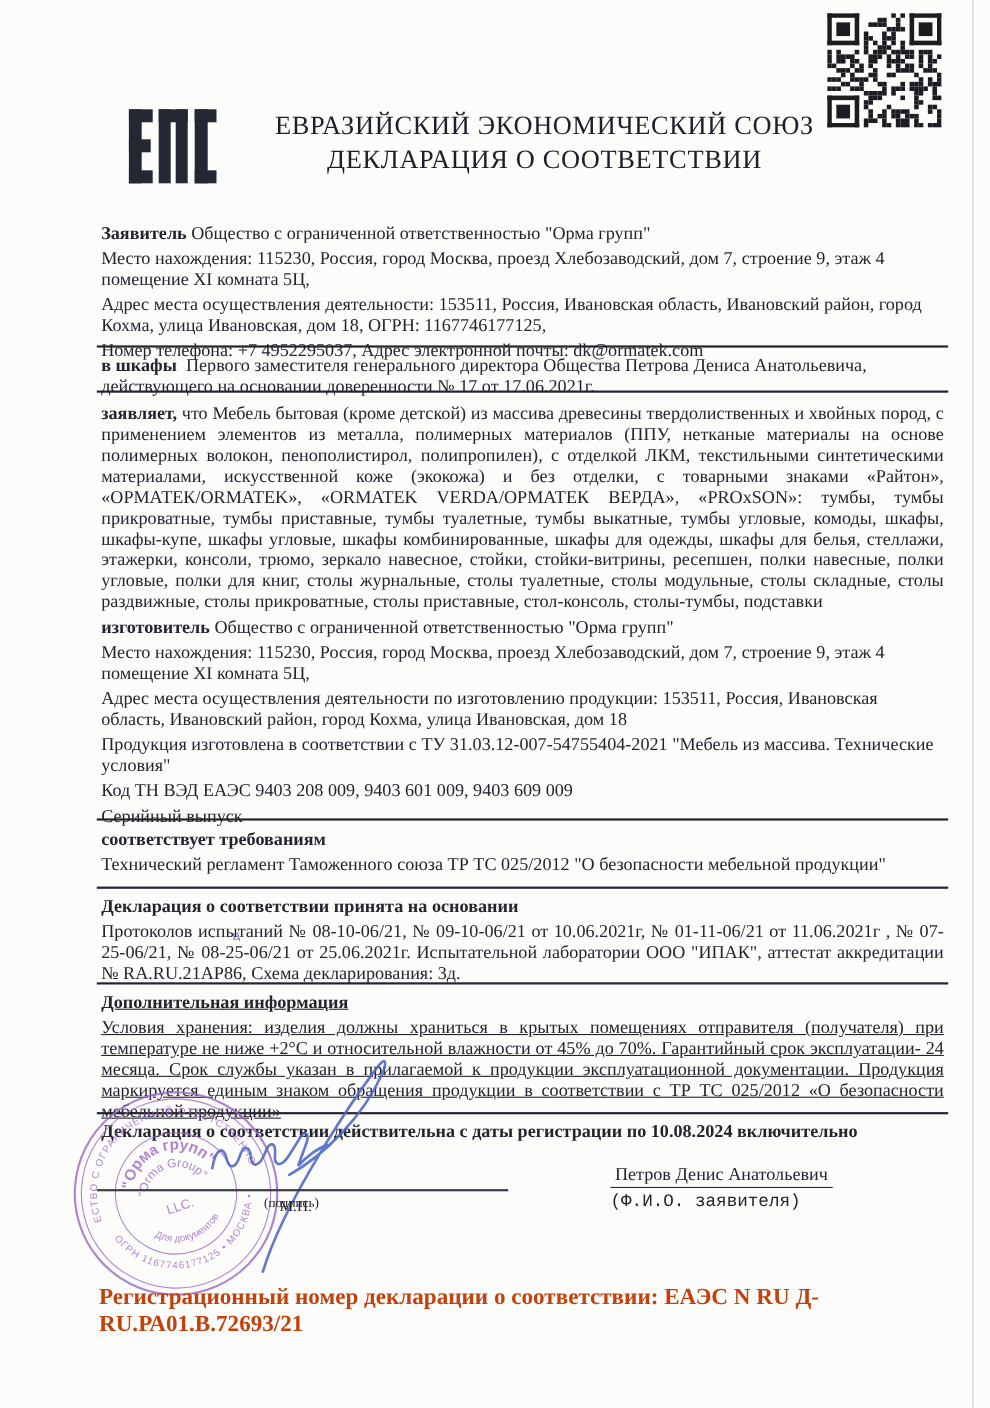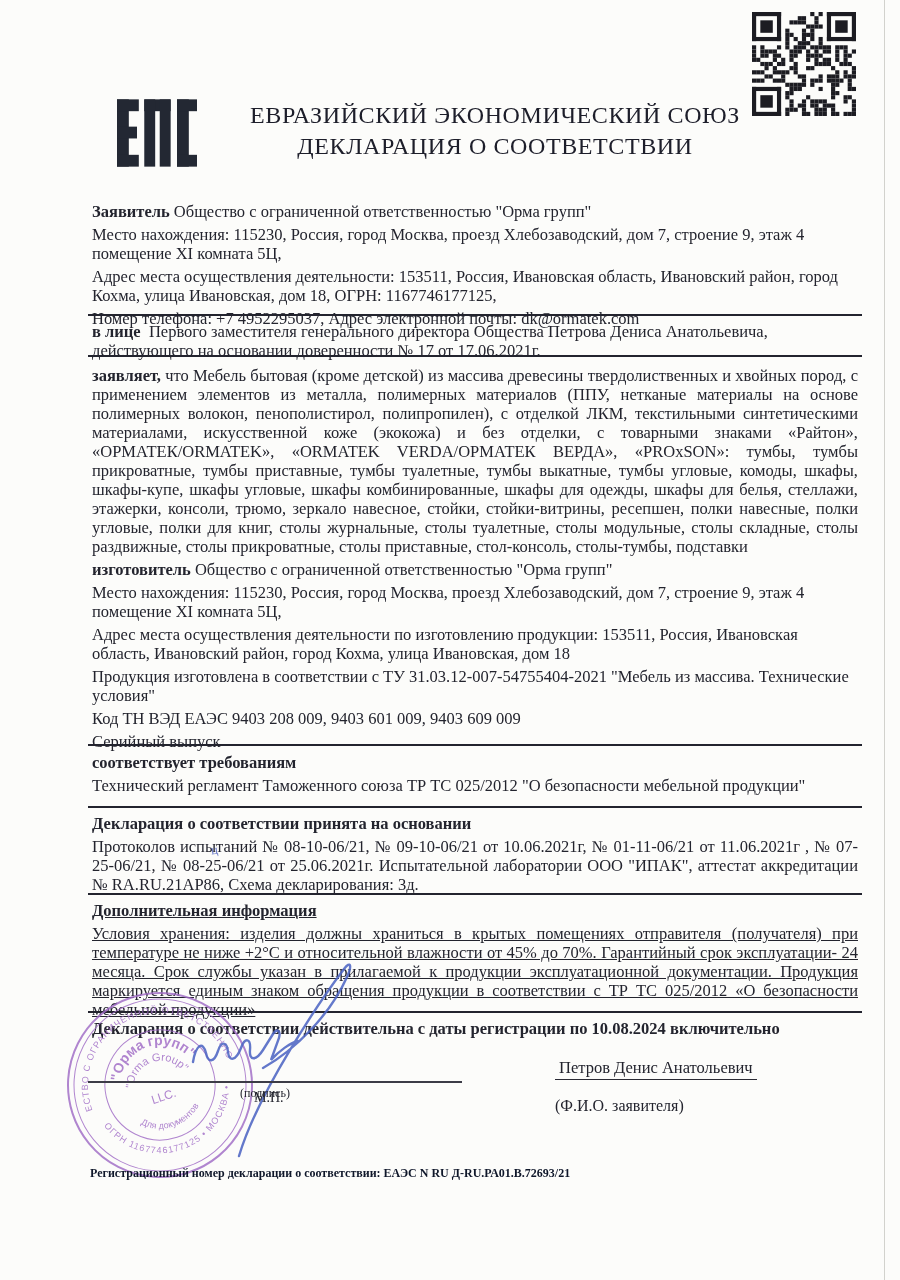--- a/index.html
+++ b/index.html
@@ -28,22 +28,22 @@
   .jst{text-align:justify;}
   b,.b{font-weight:bold;}
   .rule{position:absolute;left:88px;width:774px;height:2px;background:#23242e;}
   .rule.thin{height:1.5px;}
   
   .sig-line{position:absolute;left:88px;top:1081px;width:374px;height:2px;background:#3c3c46;}
   .sig-caption{position:absolute;left:210px;top:1086px;width:110px;text-align:center;font-size:12px;}
   .mp{position:absolute;left:254px;top:1090px;font-size:14px;}
   .signer{position:absolute;left:555px;top:1058px;width:220px;text-align:left;font-size:16.5px;}
   .signer .nm{display:inline-block;border-bottom:1.5px solid #2a2a34;padding:0 4px 1px 4px;}
-  .signer .cap{display:block;margin-top:17px;font-size:16px;}
-  .footer-line{position:absolute;font-weight:bold;font-size:12px;color:#0f172a;}
+  .signer .cap{display:block;margin-top:3px;font-size:16px;font-family:Liberation Mono, monospace;}
+  .footer-line{position:absolute;font-weight:bold;font-size:21px;color:#c2410c;}
   .ink-mark{position:absolute;left:211px;top:842px;font-size:13px;color:#5568c0;transform:rotate(-8deg);opacity:.9;
     font-family:"Liberation Serif",serif;}
   .stamp{position:absolute;left:60px;top:985px;opacity:.82;}
   .sig-ink{position:absolute;left:0;top:0;pointer-events:none;}
 </style>
 </head>
 <body>
 
 <div class="page">
 
@@ -303,21 +303,21 @@
   <div class="blk" style="top:198px;">
     <p><b>Заявитель</b> <span>Общество с ограниченной ответственностью "Орма групп"</span></p>
     <p>Место нахождения: 115230, Россия, город Москва, проезд Хлебозаводский, дом 7, строение 9, этаж 4 помещение XI комната 5Ц,</p>
     <p>Адрес места осуществления деятельности: 153511, Россия, Ивановская область, Ивановский район, город Кохма, улица Ивановская, дом 18, ОГРН: 1167746177125,</p>
     <p>Номер телефона: +7 4952295037, Адрес электронной почты: dk@ormatek.com</p>
   </div>
 
   <div class="rule" style="top:314px;"></div>
 
   <div class="blk" style="top:318px;">
-    <p><b>в лице</b>&nbsp; <span>Первого заместителя генерального директора Общества Петрова Дениса Анатольевича, действующего на основании доверенности № 17 от 17.06.2021г.</span></p>
+    <p><b>в шкафы</b>&nbsp; <span>Первого заместителя генерального директора Общества Петрова Дениса Анатольевича, действующего на основании доверенности № 17 от 17.06.2021г.</span></p>
   </div>
 
   <div class="rule" style="top:355px;"></div>
 
   <div class="blk" style="top:362px;">
     <p class="jst"><b>заявляет,</b> <span>что Мебель бытовая (кроме детской) из массива древесины твердолиственных и хвойных пород, с применением элементов из металла, полимерных материалов (ППУ, нетканые материалы на основе полимерных волокон, пенополистирол, полипропилен), с отделкой ЛКМ, текстильными синтетическими материалами, искусственной коже (экокожа) и без отделки, с товарными знаками «Райтон», «ОРМАТЕК/ORMATEK», «ORMATEK VERDA/ОРМАТЕК ВЕРДА», «PROxSON»: тумбы, тумбы прикроватные, тумбы приставные, тумбы туалетные, тумбы выкатные, тумбы угловые, комоды, шкафы, шкафы-купе, шкафы угловые, шкафы комбинированные, шкафы для одежды, шкафы для белья, стеллажи, этажерки, консоли, трюмо, зеркало навесное, стойки, стойки-витрины, ресепшен, полки навесные, полки угловые, полки для книг, столы журнальные, столы туалетные, столы модульные, столы складные, столы раздвижные, столы прикроватные, столы приставные, стол-консоль, столы-тумбы, подставки</span></p>
     <p><b>изготовитель</b> <span>Общество с ограниченной ответственностью "Орма групп"</span></p>
     <p>Место нахождения: 115230, Россия, город Москва, проезд Хлебозаводский, дом 7, строение 9, этаж 4 помещение XI комната 5Ц,</p>
     <p>Адрес места осуществления деятельности по изготовлению продукции: 153511, Россия, Ивановская область, Ивановский район, город Кохма, улица Ивановская, дом 18</p>
     <p>Продукция изготовлена в соответствии с ТУ 31.03.12-007-54755404-2021 "Мебель из массива. Технические условия"</p>

